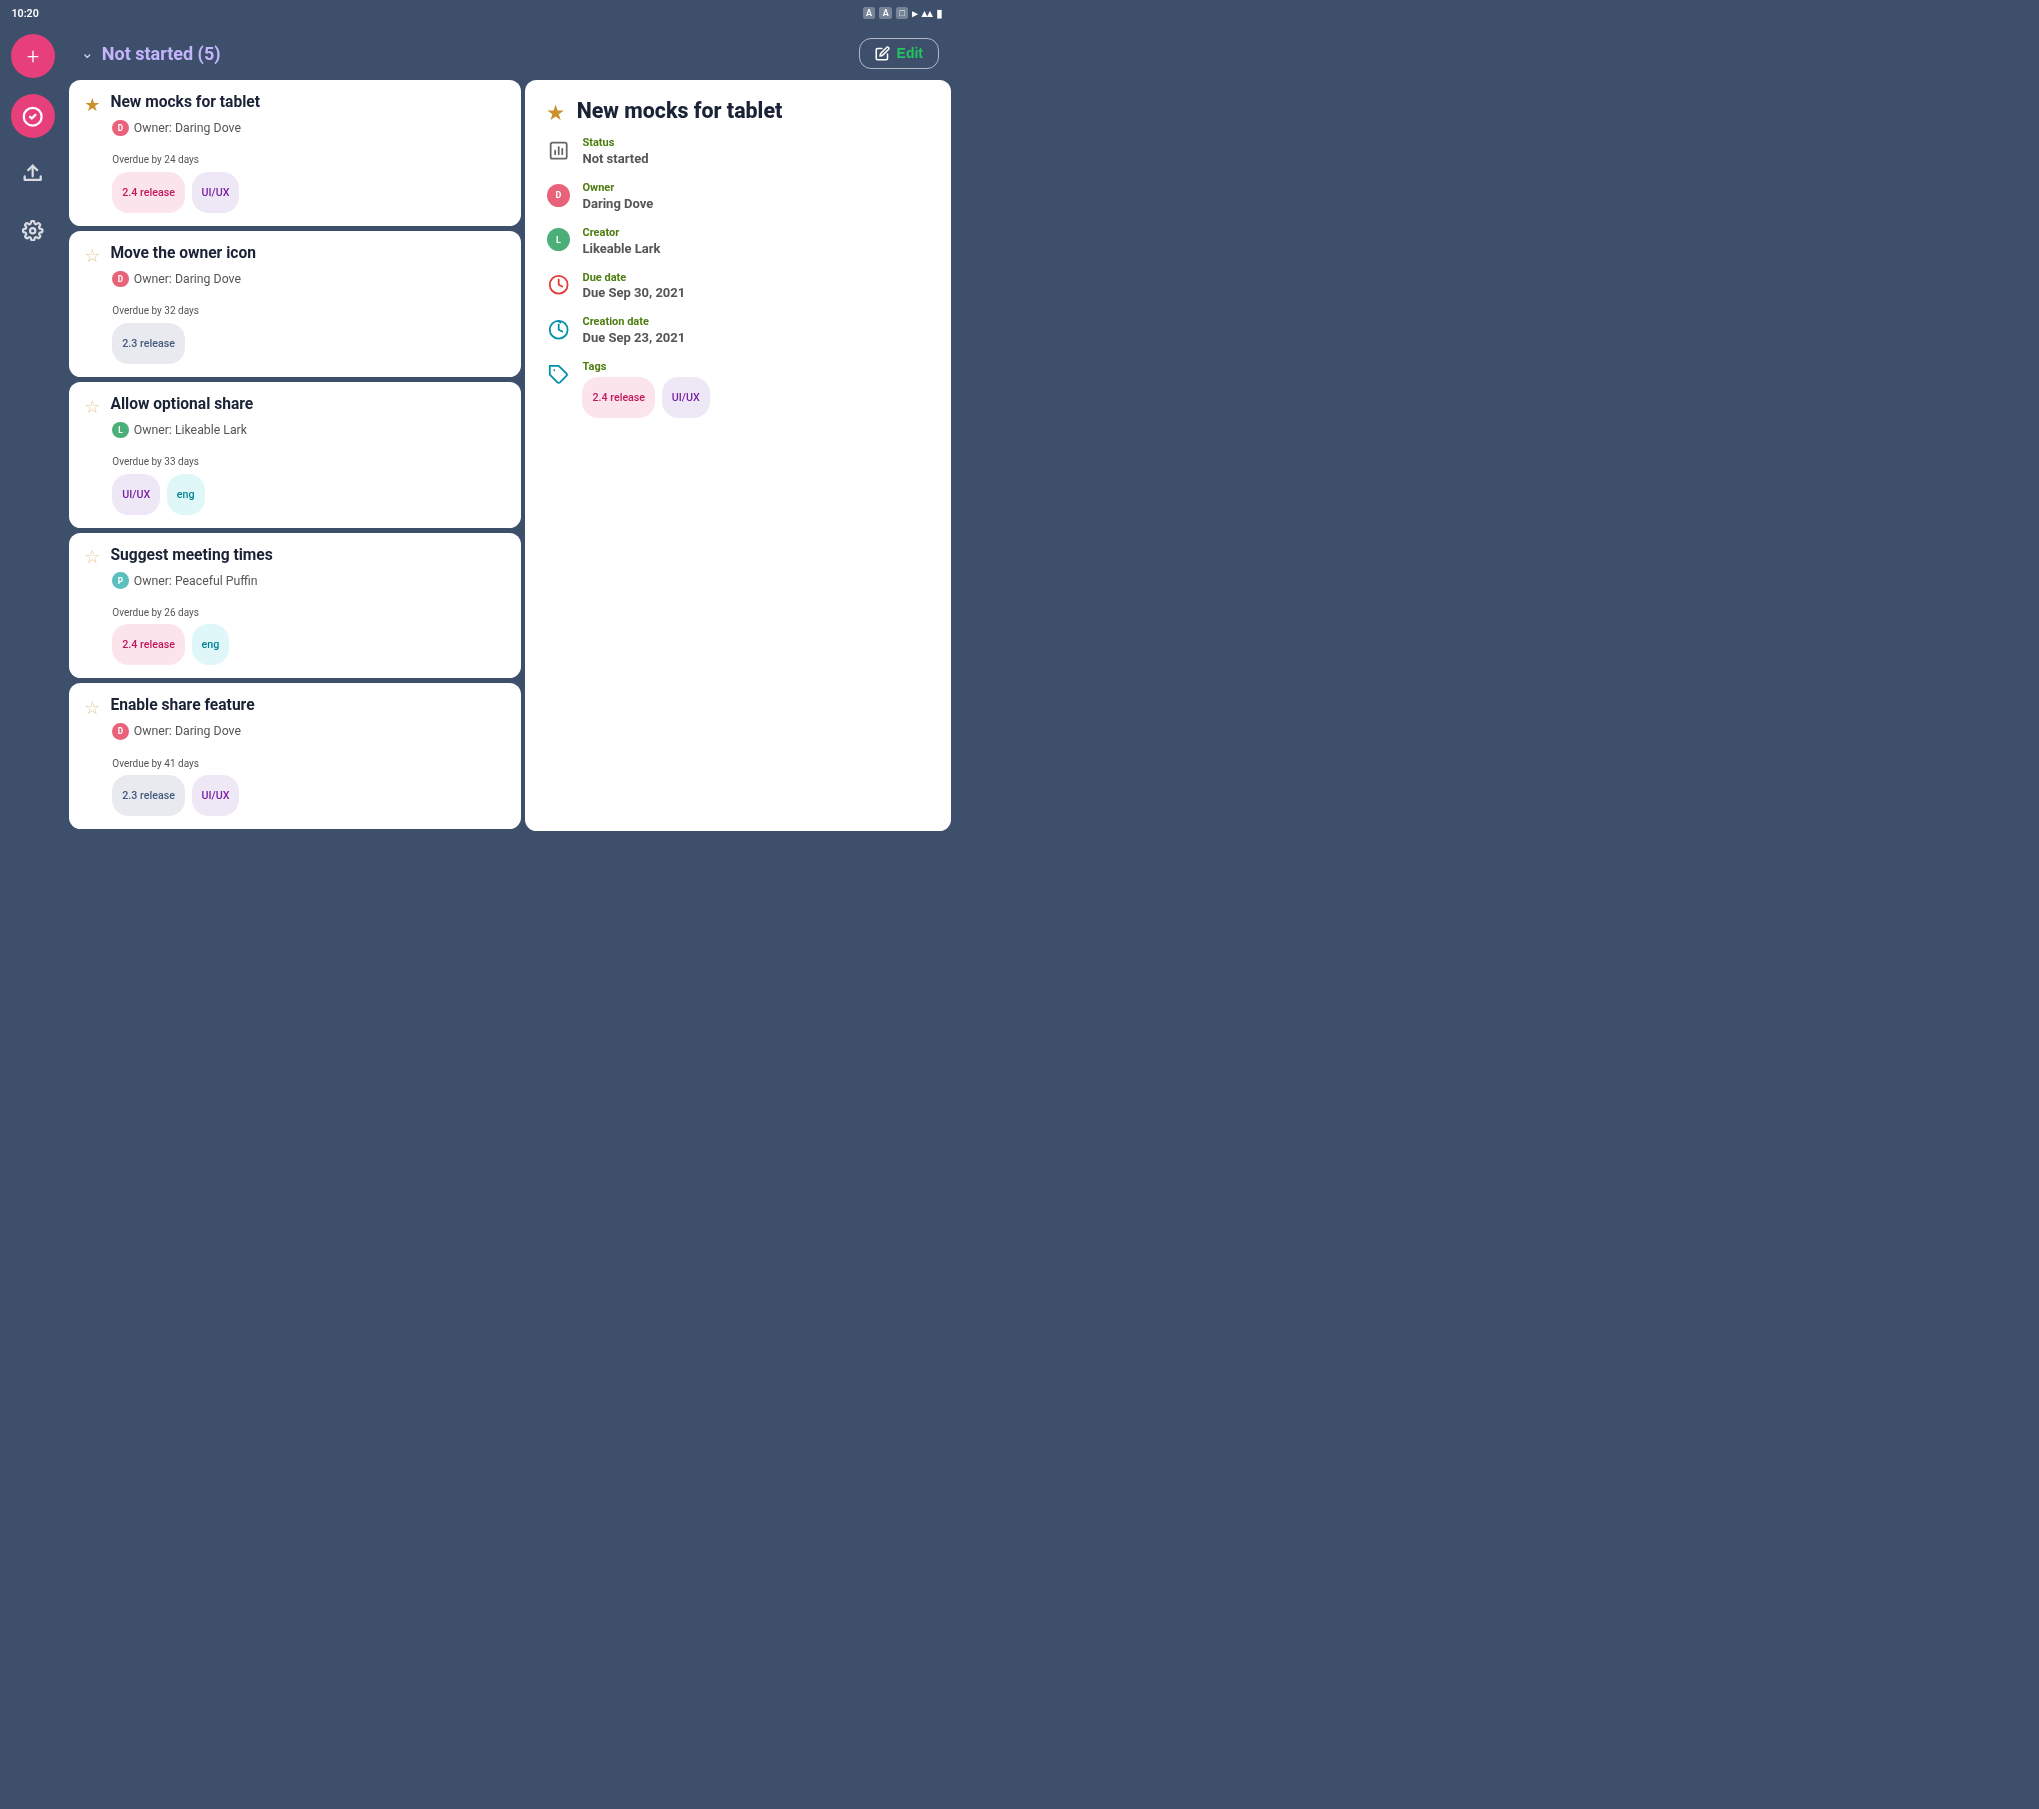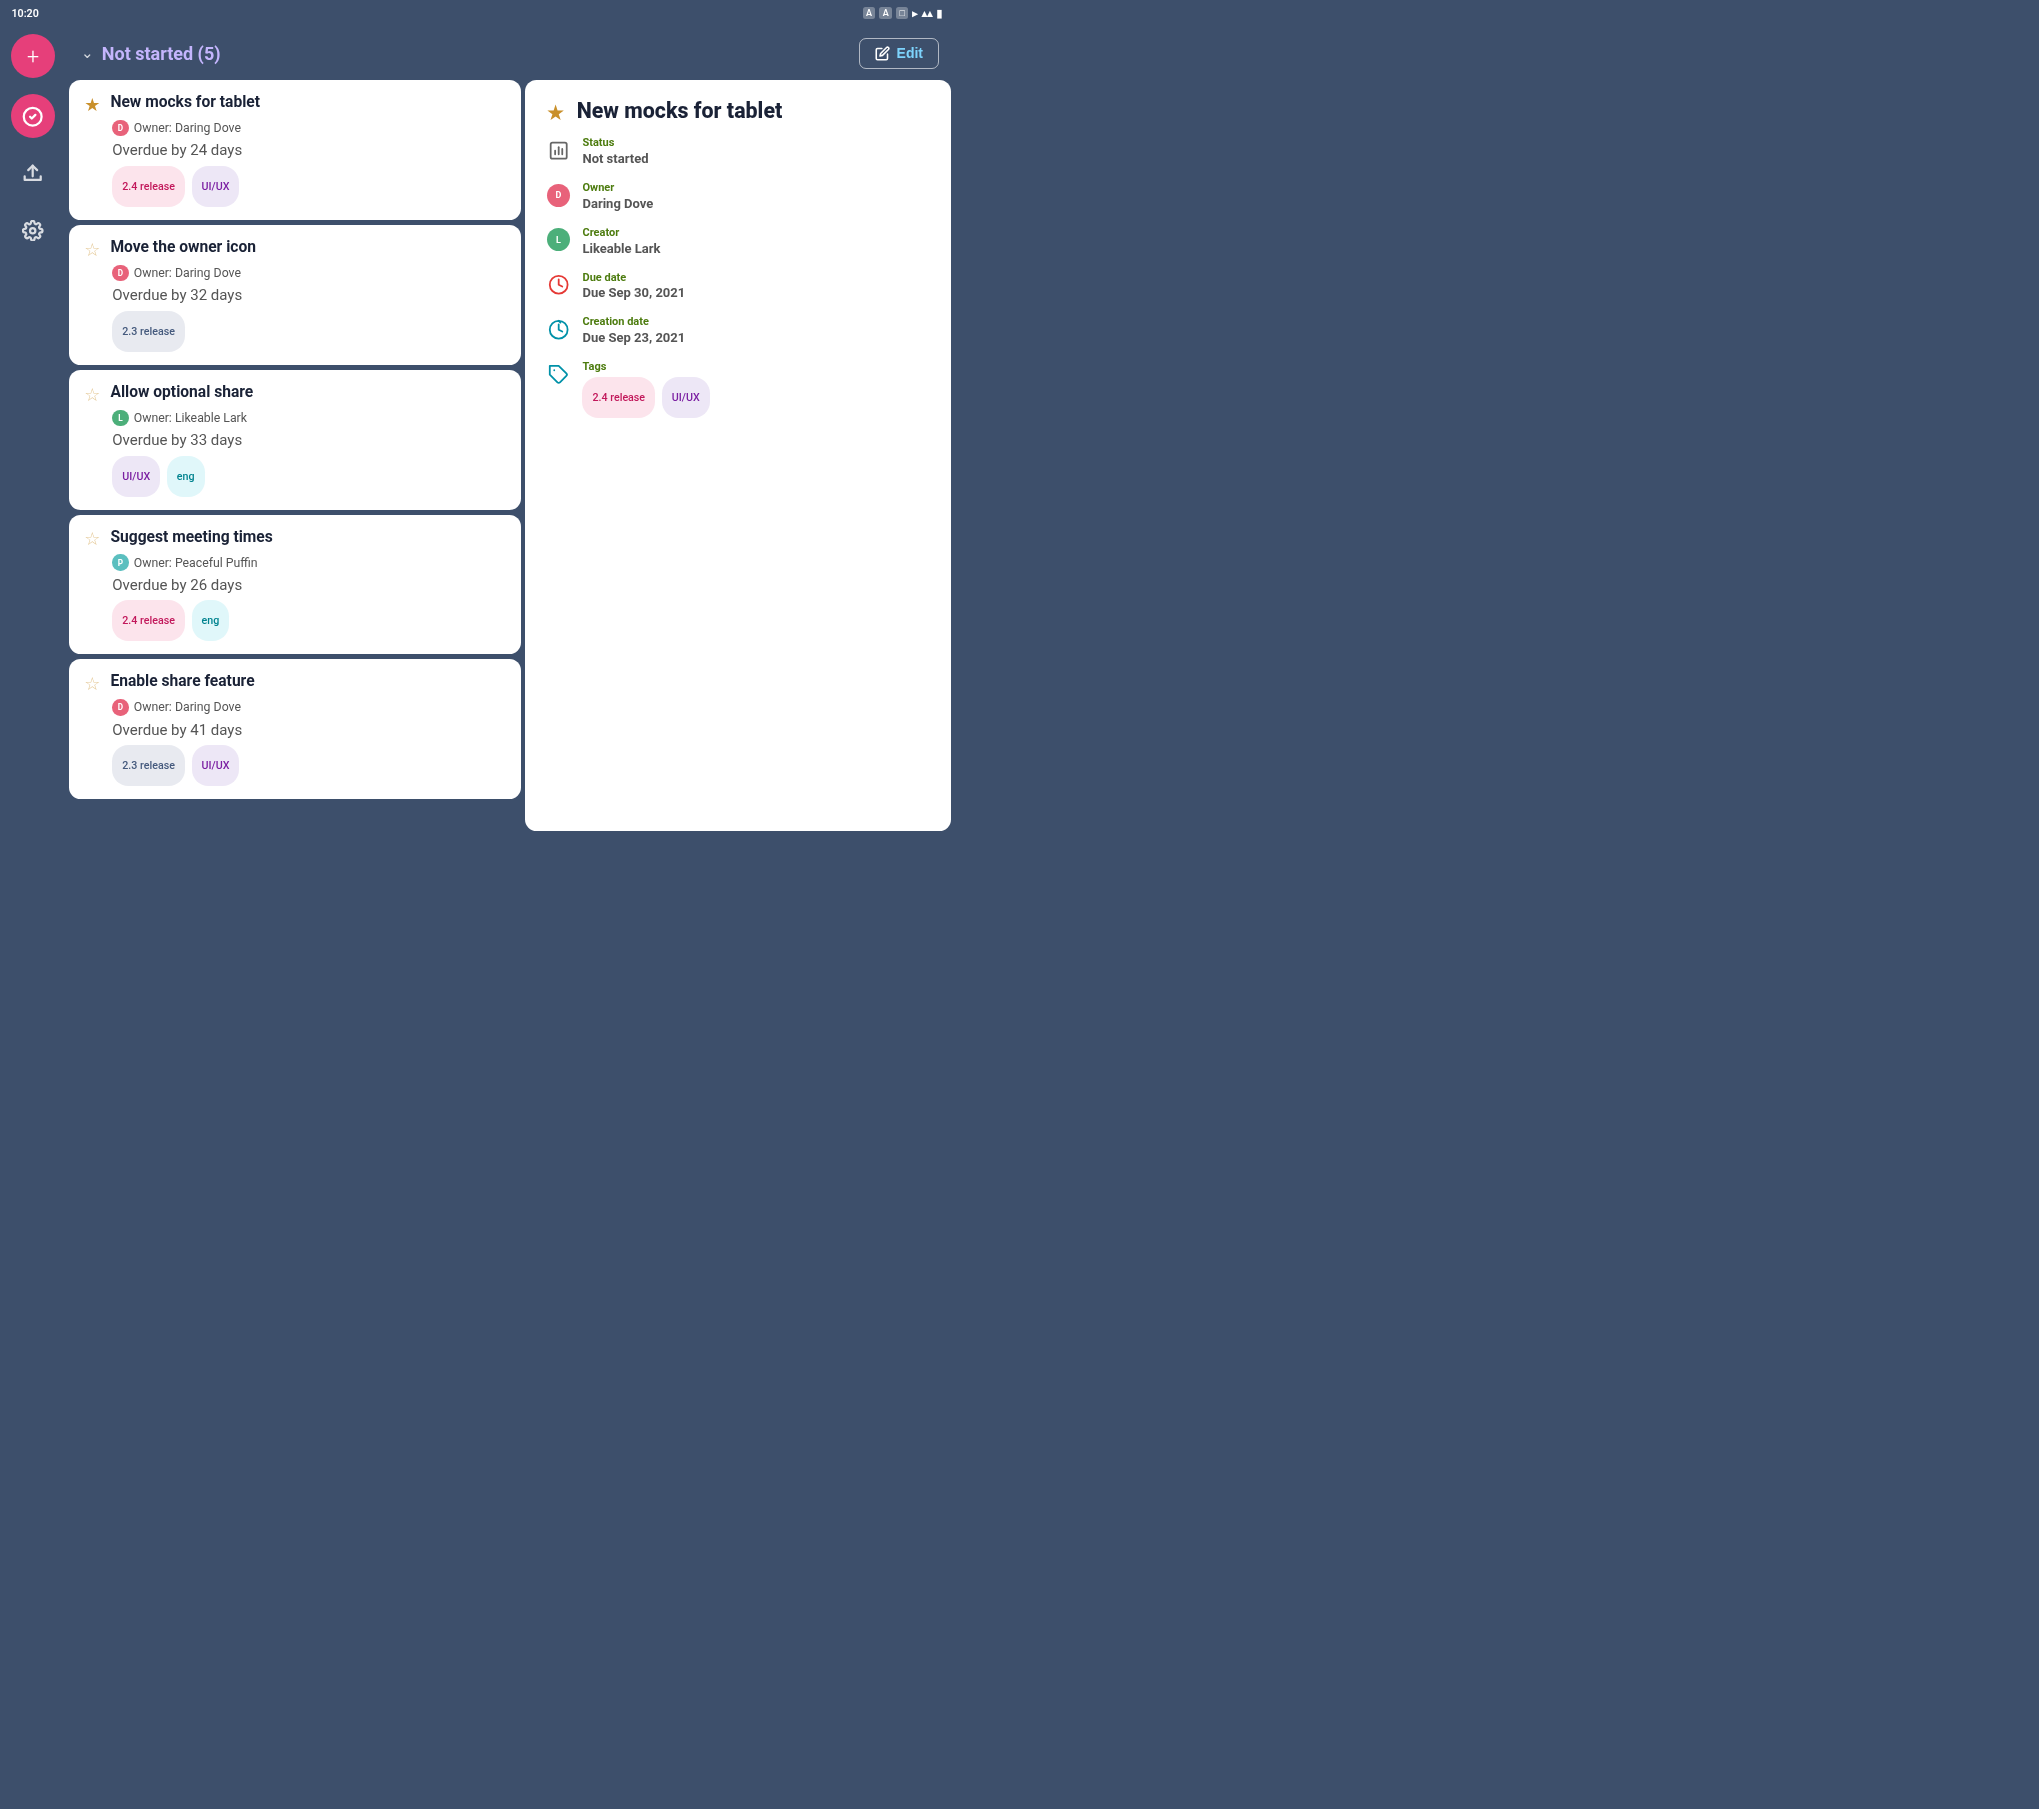--- a/index.html
+++ b/index.html
@@ -115,22 +115,22 @@
       color: #c4b5fd;
       font-size: 18px;
       font-weight: 700;
     }
     .edit-btn {
       display: flex;
       align-items: center;
       gap: 6.6px;
       background: transparent;
       border: 1.6px solid rgba(255,255,255,0.6);
-      border-radius: 7px;
-      color: #7dd3fc;
+      border-radius: 12px;
+      color: #22c55e;
       padding: 6.6px 15px;
       font-size: 14px;
       font-weight: 600;
       cursor: pointer;
     }
 
     
     .pane-container {
       display: flex;
       flex: 1;
@@ -191,23 +191,23 @@
       align-items: center;
       justify-content: center;
       font-size: 8.2px;
       font-weight: bold;
       flex-shrink: 0;
     }
     .avatar-pink { background: #e8627a; }
 
     .task-due {
       color: #555;
-      font-size: 15px;
+      font-size: 10px;
       margin-left: 28px;
-      margin-top: 5px;
+      margin-top: 18px;
     }
     .task-tags {
       display: flex;
       gap: 6.6px;
       flex-wrap: wrap;
       margin-left: 28px;
       margin-top: 6.6px;
     }
     .tag {
       padding: 14px 10px;

